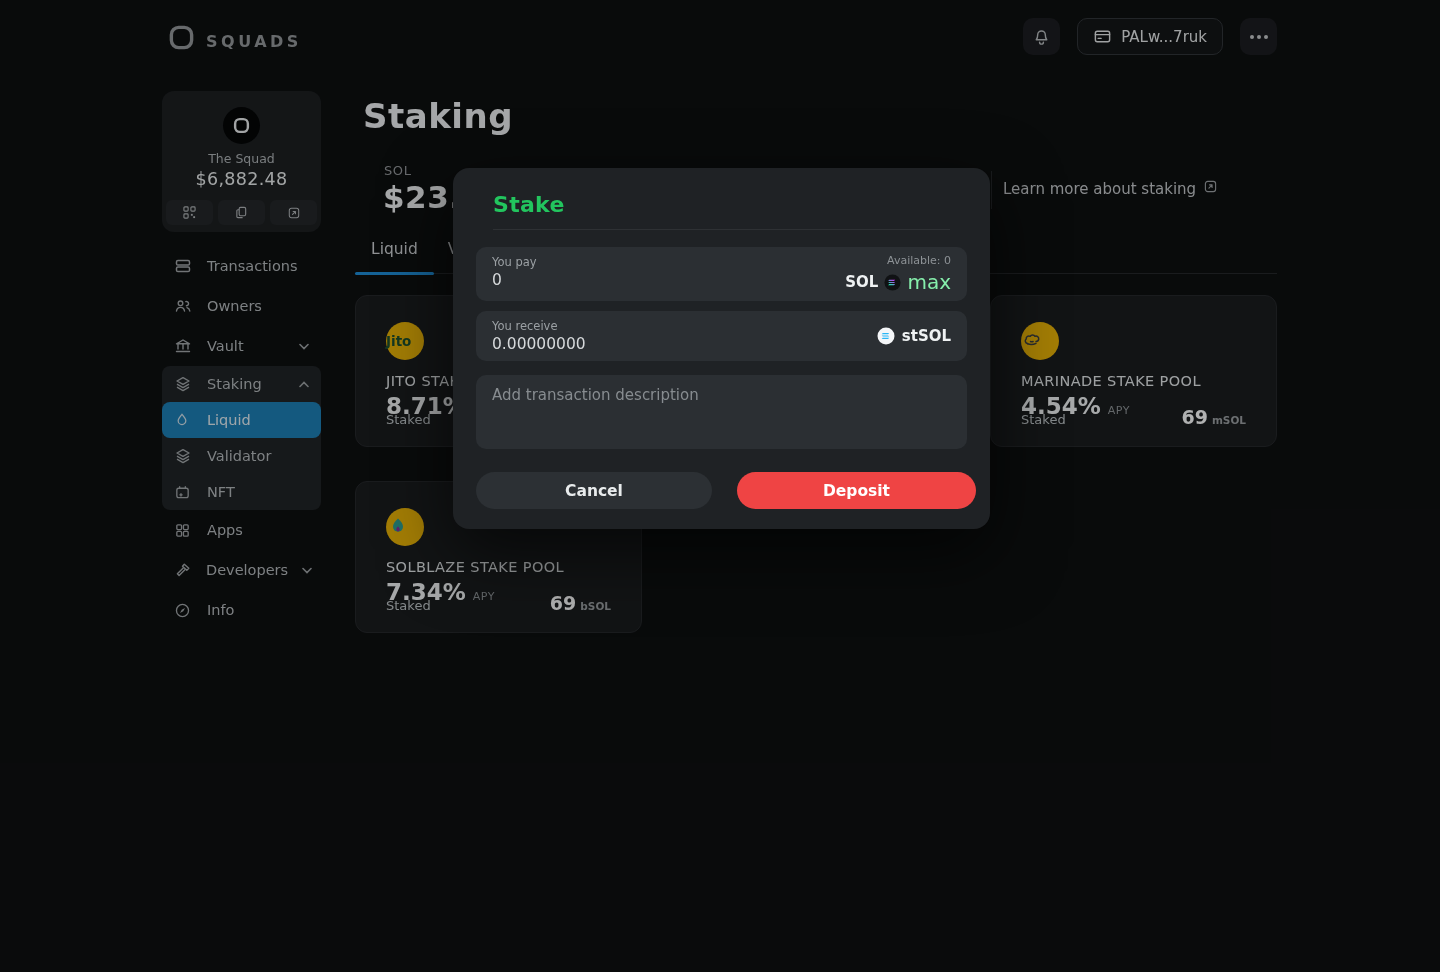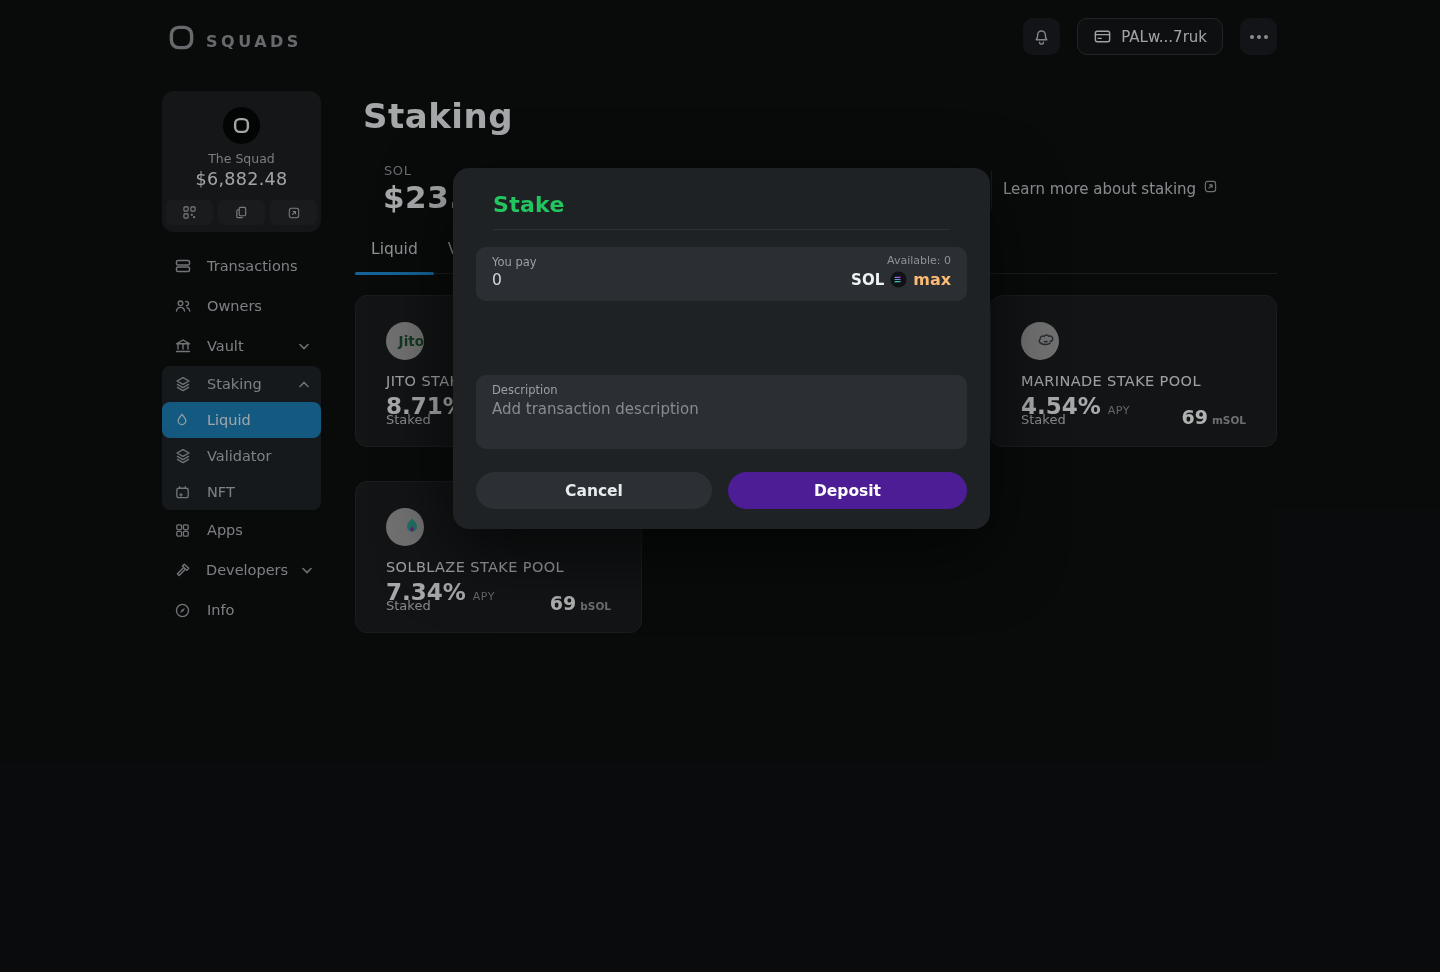--- a/index.html
+++ b/index.html
@@ -55,22 +55,22 @@
 
   .tabbar { position:absolute; left:355px; top:235px; width:922px; border-bottom:1px solid #26292c;
             display:flex; }
   .tab { position:relative; padding:5px 16px 15px; font-size:15.5px; color:#ced2d5; cursor:pointer; }
   .tab.active::after { content:""; position:absolute; left:0; right:0; bottom:-2px; height:3px;
                        background:#1f8fd9; border-radius:2px; }
   .tab.t2 { margin-left:12px; padding:5px 2px 15px; color:#c0c4c7; }
 
   .card { position:absolute; width:287px; height:152px; background:#1a1d1f;
           border:1px solid #26292c; border-radius:12px; padding:26px 30px; cursor:pointer; }
-  .pool-avatar { width:38px; height:38px; border-radius:50%; background:#a3a3a3;
-                 display:flex; align-items:center; justify-content:flex-end; }
+  .pool-avatar { width:38px; height:38px; border-radius:50%; background:#eab308;
+                 display:flex; align-items:center; justify-content:flex-start; }
   .jito-txt { color:#1c5130; font-weight:800; font-size:13.5px; }
   .pool-name { margin-top:13px; font-size:14.5px; color:#e3e7e9; letter-spacing:.4px; }
   .pool-apy { margin-top:4px; font-size:23px; font-weight:700; color:#f0f3f4; }
   .apy-suffix { font-size:11px; font-weight:400; color:#8f9497; margin-left:7px; letter-spacing:.5px; }
   .pool-footer { position:absolute; left:30px; right:30px; bottom:18px; display:flex;
                  justify-content:space-between; align-items:baseline; }
   .staked-label { font-size:13px; color:#bec4c7; }
   .staked-val { font-size:19px; font-weight:700; color:#fdfefe; }
   .staked-unit { font-size:10.5px; font-weight:700; color:#9ba0a3; margin-left:4px; }
 
@@ -86,29 +86,29 @@
   .f1 { top:79px; height:54px; }
   .f2 { top:143px; height:50px; }
   .f3 { top:207px; height:74px; }
   .field-label { font-size:11.5px; color:#9ba0a4; }
   .field-input { display:block; width:260px; background:transparent; border:none; outline:none;
                  font-family:"DejaVu Sans",sans-serif; font-size:15.5px; color:#d6d9db; margin-top:2px; padding:0; }
   .f1-right { position:absolute; right:16px; top:7px; text-align:right; }
   .available { font-size:11px; color:#8d9296; }
   .token-row { margin-top:3px; display:flex; align-items:center; gap:6px; justify-content:flex-end; }
   .token-sym { font-size:15px; font-weight:700; color:#eff2f3; }
-  .max-link { font-size:16px; font-weight:700; color:#fdba74; cursor:pointer; }
+  .max-link { font-size:20px; font-weight:400; color:#86efac; cursor:pointer; }
   .f2-right { position:absolute; right:16px; top:0; height:50px; display:flex; align-items:center; gap:7px; }
   .desc-area { display:block; width:455px; height:44px; background:transparent; border:none; outline:none;
                resize:none; font-family:"DejaVu Sans",sans-serif; font-size:15px; color:#d6d9db; margin-top:3px; }
   .desc-area::placeholder { color:#878c90; }
   .modal-btn { position:absolute; top:304px; height:37px; border:none; border-radius:19px;
                font-family:"DejaVu Sans",sans-serif; font-size:15.5px; font-weight:700; cursor:pointer; }
   .btn-cancel { left:23px; width:236px; background:#2c3034; color:#e8ebec; }
-  .btn-deposit { left:275px; width:239px; background:#4c1d95; color:#ffffff; }
+  .btn-deposit { left:284px; width:239px; background:#ef4444; color:#ffffff; }
 
   svg { display:block; }
 </style>
 </head>
 <body>
 
 <div class="screen">
 
   <div class="header">
     <div class="logo">
@@ -391,23 +391,35 @@
                 </defs>
               <circle cx="9" cy="9" r="8.5" fill="#101214"></circle>
               <path d="M5.6 6.2h6.2l-1.2 1.2H4.4Z M4.4 8.4h6.2l1.2 1.2H5.6Z M5.6 10.6h6.2l-1.2 1.2H4.4Z" fill="url(#gsol)"></path>
             </svg>
           </span>
           <span class="max-link">max</span>
         </div>
       </div>
     </div>
 
+    <div class="field f2">
+      <div class="field-label">You receive</div>
+      <input class="field-input" type="text" value="0.00000000" style="">
+      <div class="f2-right">
+        <span>
+          <svg viewBox="0 0 18 18" width="18" height="18">
+            <circle cx="9" cy="9" r="8.5" fill="#f4f6f8"></circle>
+            <path d="M5.8 6.1h6.4l-1.1 1.1H4.7Z M4.7 8.45h6.4l1.1 1.1H5.8Z M5.8 10.8h6.4l-1.1 1.1H4.7Z" fill="#29b6f6"></path>
+          </svg>
+        </span>
+        <span class="token-sym">stSOL</span>
+      </div>
+    </div>
 
     <div class="field f3">
-      <div class="field-label">Description</div>
       <textarea class="desc-area" placeholder="Add transaction description" style=""></textarea>
     </div>
 
     <button class="modal-btn btn-cancel">Cancel</button>
     <button class="modal-btn btn-deposit">Deposit</button>
   </div>
 
 </div>
 
 </body></html>

